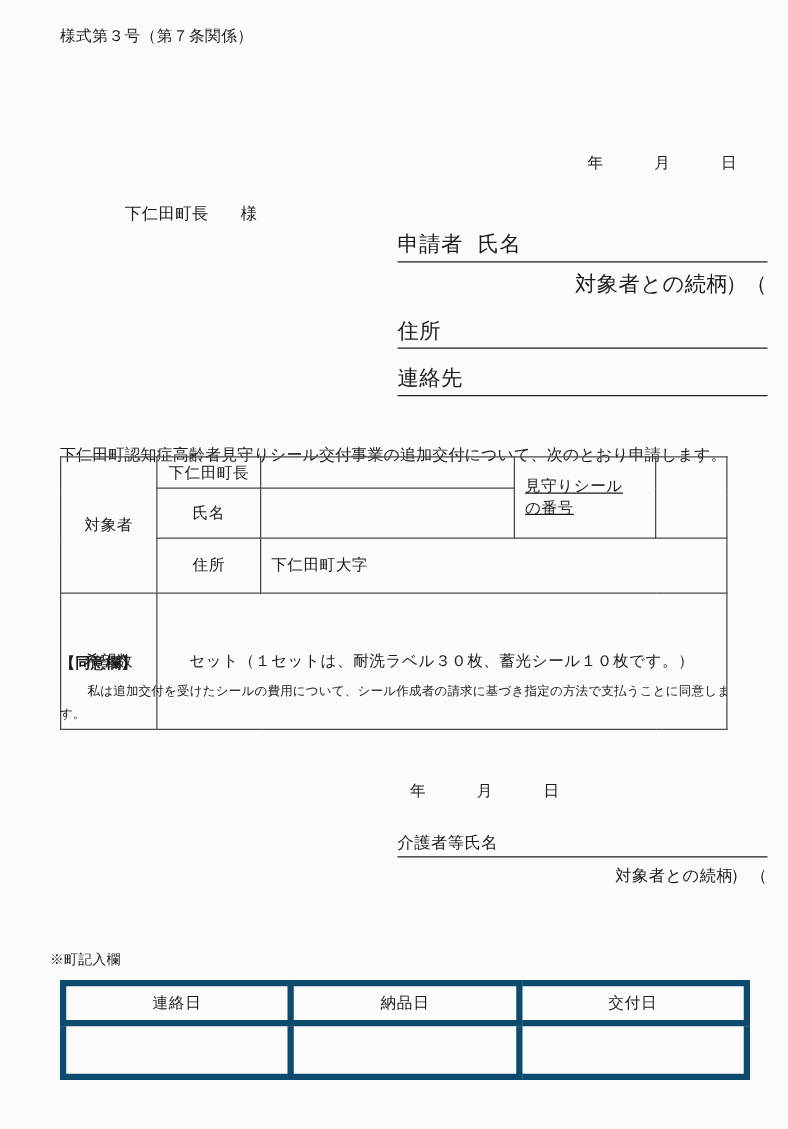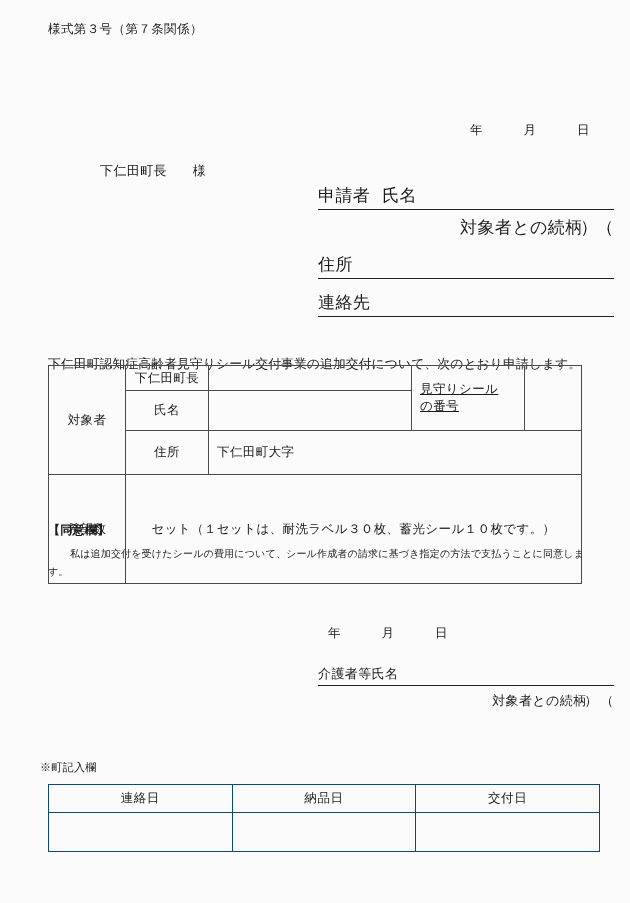--- a/index.html
+++ b/index.html
@@ -195,21 +195,21 @@
   .office-table {
     position: absolute;
     left: 48px;
     top: 784px;
     width: 552px;
     border-collapse: collapse;
     table-layout: fixed;
     font-size: 12.5px;
   }
   .office-table td {
-    border: 1px solid #0c4a6e;
+    border: 5px solid #0c4a6e;
     text-align: center;
     letter-spacing: 0.6px;
   }
   .office-table .head-row td { height: 25px; }
   .office-table .blank-row td { height: 36px; }
 </style>
 </head>
 <body>
 
 <div class="page">

